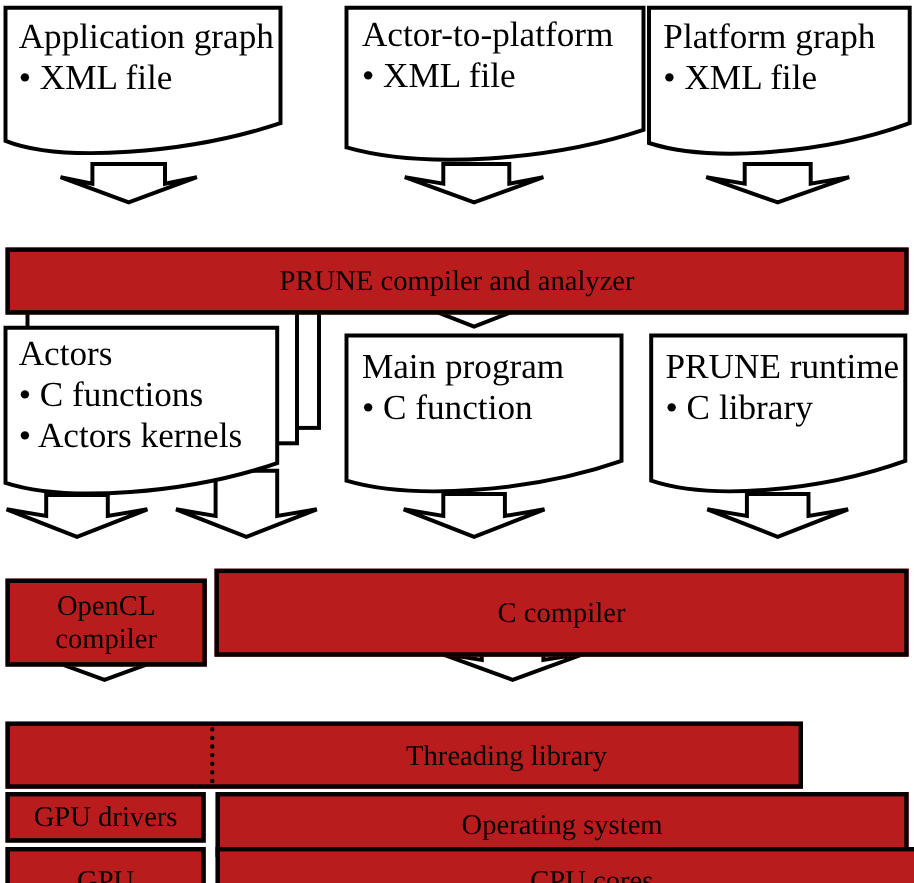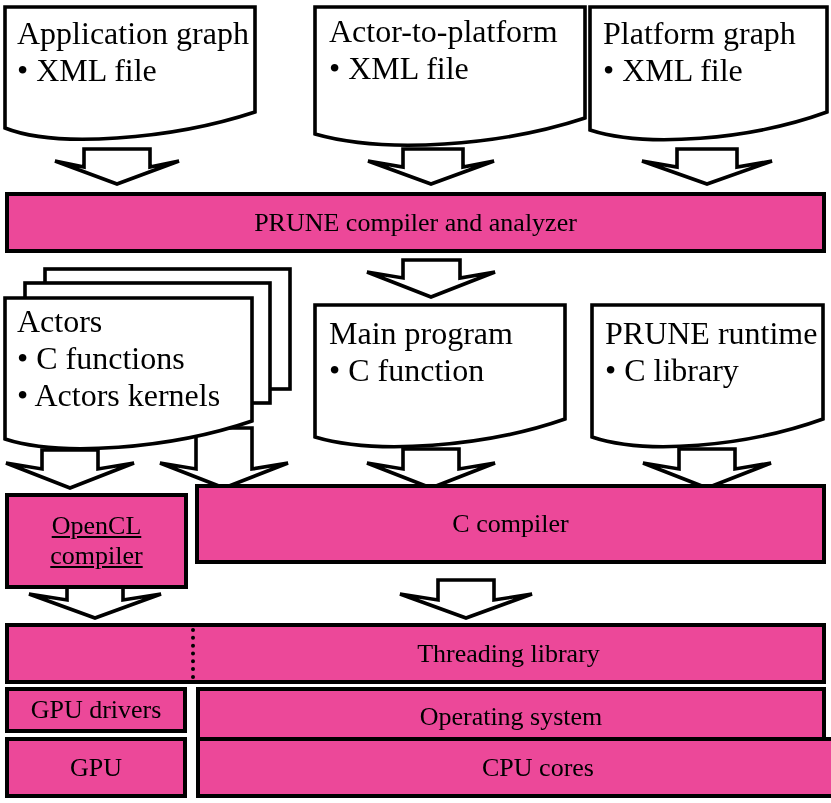--- a/index.html
+++ b/index.html
@@ -4,22 +4,22 @@
 <style>
   html,body{margin:0;padding:0;background:#fff;}
   .canvas{
     position:relative;width:831px;height:803px;background:#ffffff;
     font-family:"Liberation Serif","DejaVu Serif",serif;color:#000;
     overflow:hidden;
   }
   svg.layer{position:absolute;left:0;top:0;}
   .box{
     position:absolute;border:4px solid #000;box-sizing:border-box;
-    background:#ec4899;display:flex;align-items:center;justify-content:center;
-    text-align:center;font-size:26px;line-height:30px;
+    background:#b91c1c;display:flex;align-items:center;justify-content:center;
+    text-align:center;font-size:26px;line-height:30px;margin-top:33px;
   }
   .doc-text{
     position:absolute;font-size:32px;line-height:37px;white-space:nowrap;
   }
   .threading{justify-content:flex-start;}
   .threading-label-wrap{
     position:absolute;left:186px;right:0;top:0;bottom:0;
     display:flex;align-items:center;justify-content:center;
   }
   .dotted-divider{
@@ -84,28 +84,28 @@
   </div>
   <div class="doc-text" style="left:329px;top:315px;">
     <div>Main program</div>
     <div>• C function</div>
   </div>
   <div class="doc-text" style="left:605px;top:315px;">
     <div>PRUNE runtime</div>
     <div>• C library</div>
   </div>
 
-  <div class="box" style="left:5px;top:493px;width:183px;height:96px;text-decoration:underline;">
+  <div class="box" style="left:5px;top:493px;width:183px;height:80px;">
     <span class="opencl-label">OpenCL compiler</span>
   </div>
   <div class="box" style="left:195px;top:484px;width:631px;height:80px;">
     <span>C compiler</span>
   </div>
 
-  <div class="box threading" style="left:5px;top:623px;width:821px;height:61px;">
+  <div class="box threading" style="left:5px;top:623px;width:725px;height:61px;">
     <div class="dotted-divider"></div>
     <div class="threading-label-wrap">
       <span>Threading library</span>
     </div>
   </div>
 
   <div class="box" style="left:5px;top:687px;width:182px;height:46px;">
     <span>GPU drivers</span>
   </div>
   <div class="box" style="left:196px;top:687px;width:630px;height:59px;">

